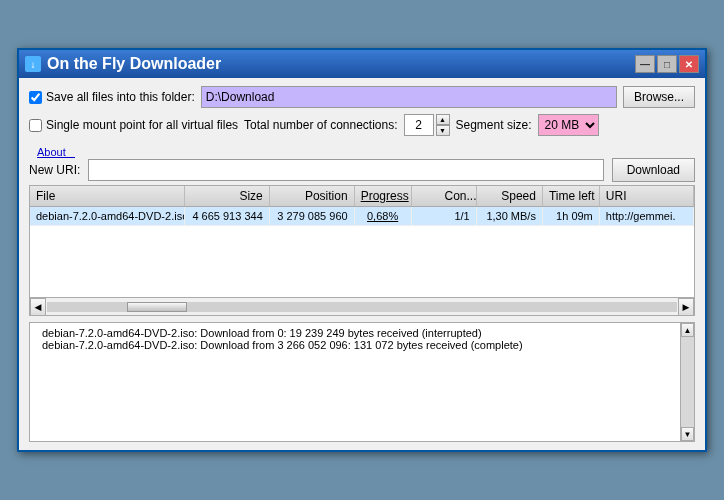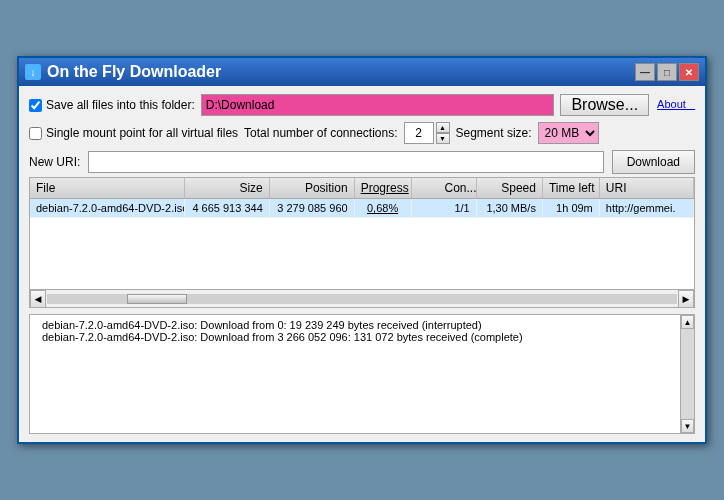--- a/index.html
+++ b/index.html
@@ -83,42 +83,43 @@
       gap: 4px;
     }
     input[type=checkbox] {
       width: 13px;
       height: 13px;
     }
     .folder-input {
       flex: 1;
       height: 22px;
       border: 1px solid #999;
-      background: #ec4899;
+      background: #c4b5fd;
       padding: 2px 4px;
       font-size: 12px;
     }
     .btn {
       height: 22px;
       padding: 0 10px;
       background: linear-gradient(to bottom, #f8f8f8, #ddd);
       border: 1px solid #999;
       cursor: pointer;
-      font-size: 16px;
+      font-size: 12px;
     }
     .about-link {
       color: #0000cc;
       text-decoration: underline;
       cursor: pointer;
       font-size: 11px;
       padding-left: 8px;
     }
     .top-section {
       display: flex;
       gap: 0;
+      flex-direction: column;
     }
     .top-left {
       flex: 1;
     }
     .top-right {
       display: flex;
       align-items: flex-start;
       padding-top: 4px;
     }
     .row2 {

